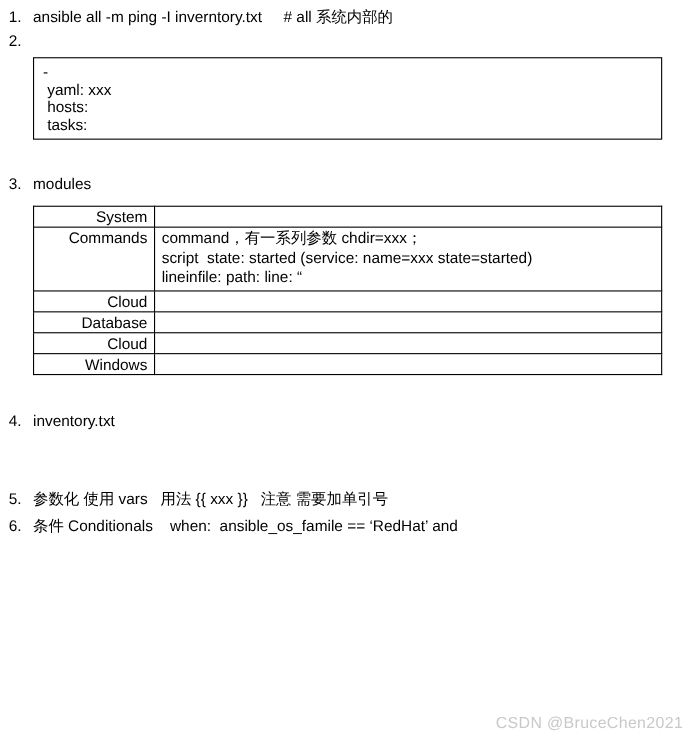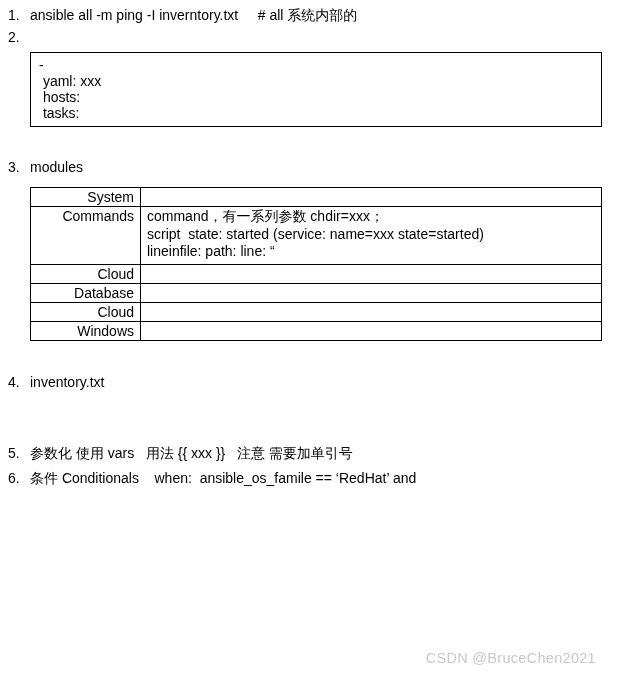--- a/index.html
+++ b/index.html
@@ -53,21 +53,21 @@
 
   .mt5  { margin-top: 5px; }
   .mt8  { margin-top: 8px; }
   .mt9  { margin-top: 9px; }
   .mt13 { margin-top: 13px; }
   .mt32 { margin-top: 32px; }
   .mt33 { margin-top: 33px; }
 
   .watermark {
     position: absolute;
-    right: 28px;
+    right: 3px;
     bottom: 8px;
     color: #c9c9c9;
     font-size: 14.5px;
     letter-spacing: 0.3px;
   }
 </style>
 </head>
 <body>
 
 <div class="doc">

